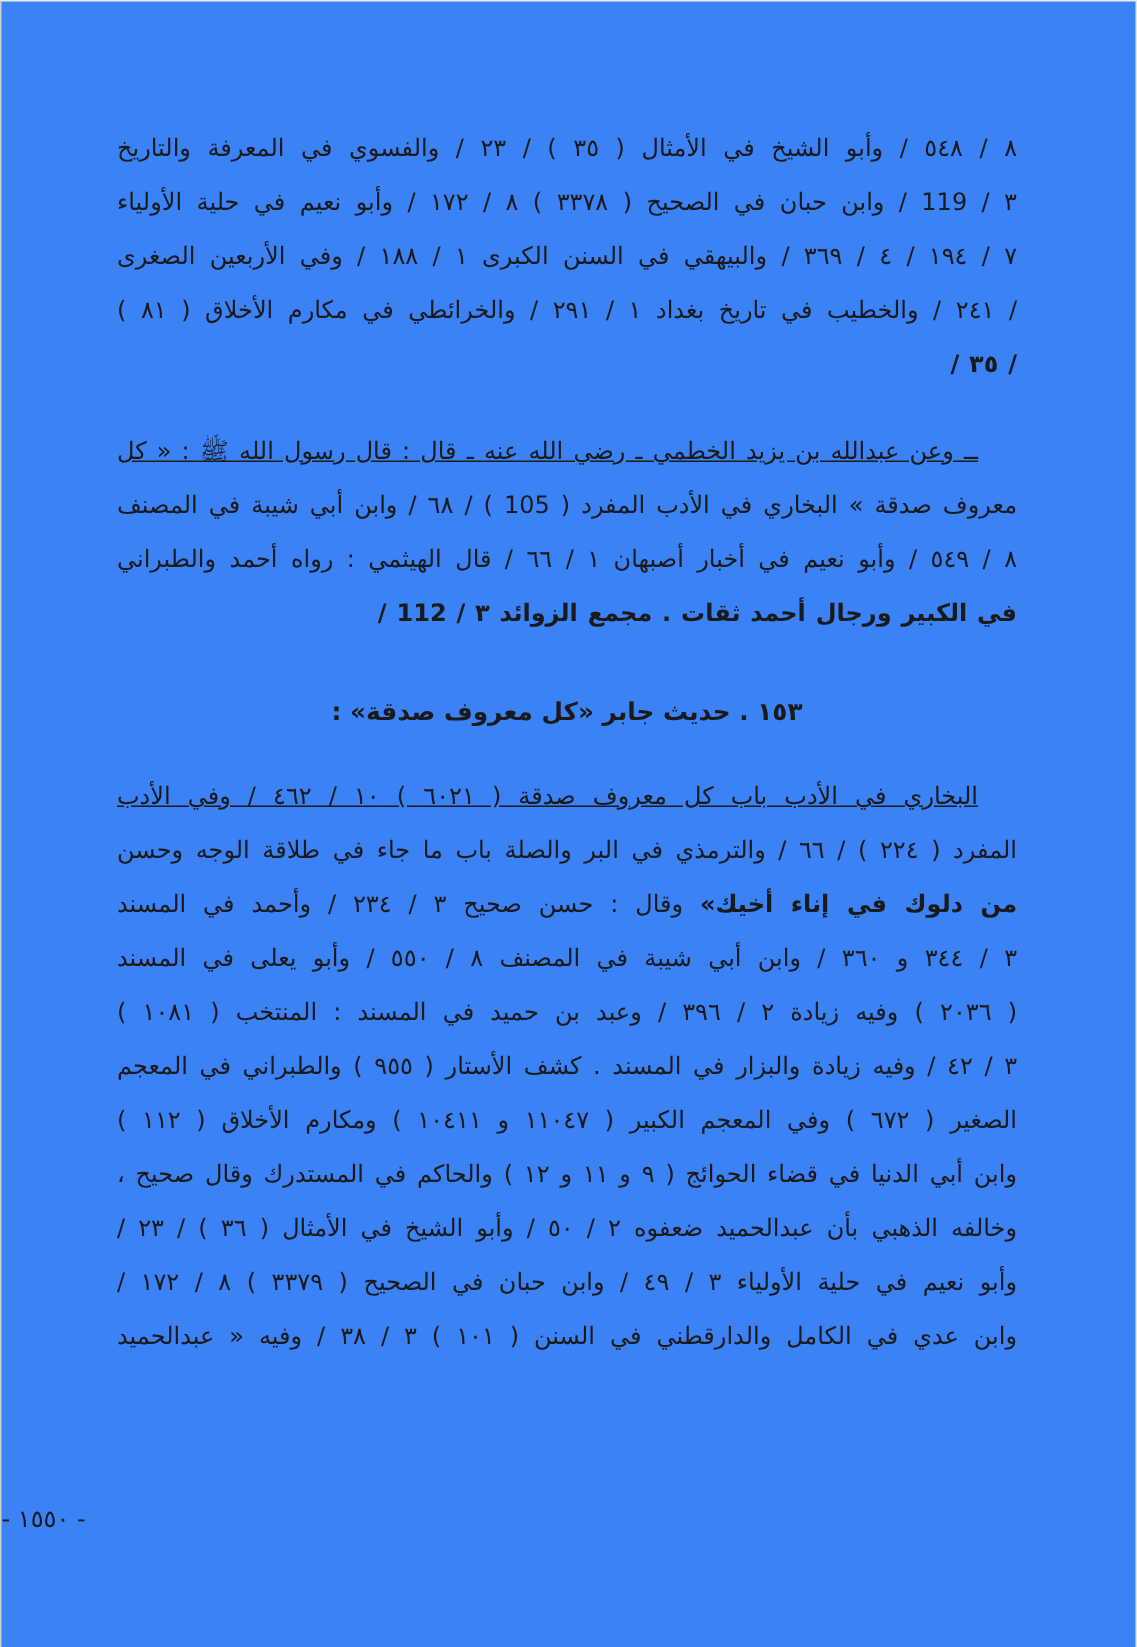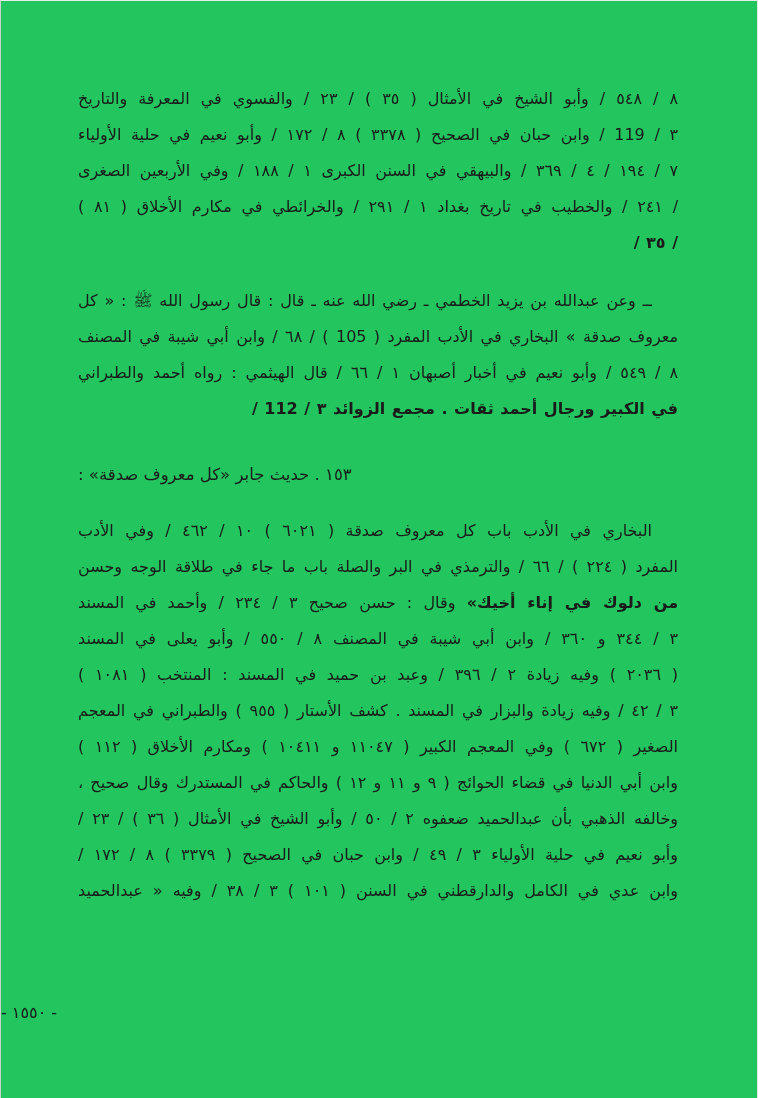--- a/index.html
+++ b/index.html
@@ -5,21 +5,21 @@
   html, body {
     margin: 0;
     padding: 0;
     background: #ffffff;
     font-family: "DejaVu Sans", sans-serif;
   }
   .page {
     position: relative;
     width: 758px;
     height: 1098px;
-    background: #22c55e;
+    background: #3b82f6;
     box-sizing: border-box;
     border-left: 1px solid #cfcfcf;
     border-right: 1px solid #e3e3e3;
     border-top: 1px solid #ececec;
     overflow: hidden;
     direction: rtl;
     color: #1a1a1a;
   }
   .content {
     position: absolute;
@@ -29,26 +29,26 @@
     font-size: 16px;
     line-height: 36px;
   }
   .para { margin: 0 0 22px 0; }
   .line {
     text-align: justify;
     text-align-last: justify;
     word-spacing: 1px;
   }
   .line.no-just { text-align-last: right; font-weight: bold; }
-  .line.indent { text-indent: 26px; }
+  .line.indent { text-indent: 26px; text-decoration: underline; }
   .bold { font-weight: 700; }
   .heading {
-    font-weight: 400;
+    font-weight: 700;
     margin: 30px 0 20px 0;
-    text-align: left;
+    text-align: center;
     font-size: 16.5px;
   }
   .page-number {
     position: absolute;
     top: 1002px;
     left: 0;
     width: 100%;
     text-align: left;
     font-size: 16px;
     letter-spacing: 1px;

